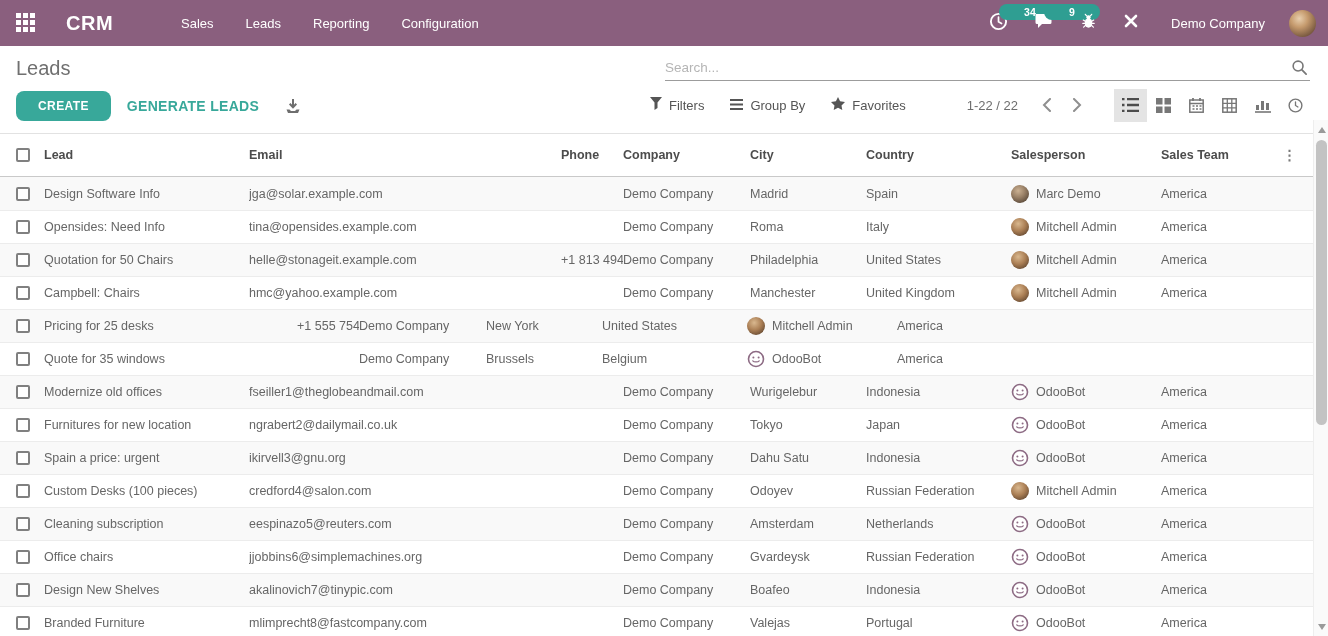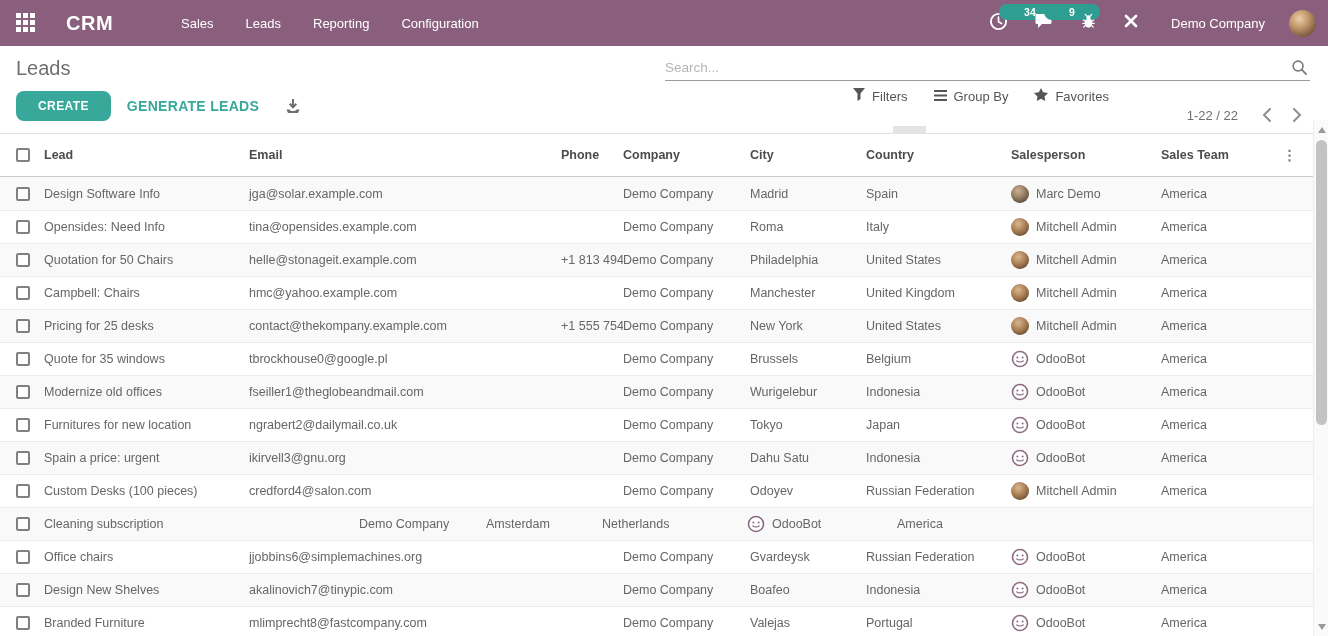--- a/index.html
+++ b/index.html
@@ -38,21 +38,21 @@
   .btn-row { position:absolute; left:16px; top:45px; display:flex; align-items:center; }
   .btn-create { background:var(--c-accent,#38a89a); color:#fff; border:none; font-weight:bold;
     font-size:12px; padding:8px 22px; border-radius:8px; letter-spacing:.4px; cursor:pointer;
     font-family:"Liberation Sans",sans-serif; }
   .btn-generate { background:none; border:none; color:var(--c-accent,#38a89a); font-weight:bold;
     font-size:14px; margin-left:16px; letter-spacing:.3px; cursor:pointer;
     font-family:"Liberation Sans",sans-serif; }
   .dl-icon { margin-left:26px; cursor:pointer; display:flex; }
 
   .cp-right { position:absolute; left:650px; right:16px; top:42px; height:34px;
-    display:flex; align-items:center;flex-direction:column; }
+    display:flex; align-items:center; }
   .fgf { display:flex; align-items:center; gap:26px; }
   .fgf-item { display:flex; align-items:center; gap:7px; font-size:13px; color:#555; cursor:pointer; }
   .pager { margin-left:auto; display:flex; align-items:center; }
   .pager-range { font-size:13px; color:#6e6e6e; margin-right:14px; }
   .pg-btn { background:none; border:none; padding:4px 10px; cursor:pointer; display:flex; }
   .switcher { display:flex; align-items:center; margin-left:22px; }
   .sw-btn { width:33px; height:33px; display:flex; align-items:center; justify-content:center;
     background:none; border:none; cursor:pointer; }
   .sw-btn.active { background:#e4e4e4; }
 
@@ -349,37 +349,35 @@
       <span class="avatar photo-admin"></span>
       <span>Mitchell Admin</span>
     </div>
     <div class="cell col-team">America</div>
   </div>
         <div class="trow">
     <div class="col-cb">
             <span class="cb"></span>
           </div>
     <div class="cell col-lead">Pricing for 25 desks</div>
-    <div class="cell col-email">contact@thekompany.example.com</div>
     <div class="cell col-phone">+1 555 754 3010</div>
     <div class="cell col-company">Demo Company</div>
     <div class="cell col-city">New York</div>
     <div class="cell col-country">United States</div>
     <div class="cell col-sales">
       <span class="avatar photo-admin"></span>
       <span>Mitchell Admin</span>
     </div>
     <div class="cell col-team">America</div>
   </div>
         <div class="trow">
     <div class="col-cb">
             <span class="cb"></span>
           </div>
     <div class="cell col-lead">Quote for 35 windows</div>
-    <div class="cell col-email">tbrockhouse0@google.pl</div>
     <div class="cell col-phone"></div>
     <div class="cell col-company">Demo Company</div>
     <div class="cell col-city">Brussels</div>
     <div class="cell col-country">Belgium</div>
     <div class="cell col-sales">
       <span class="avatar bot">
               <svg viewBox="0 0 18 18" width="18" height="18">
                 <circle cx="9" cy="9" r="7.5" fill="#fff" stroke="#8d6b84" stroke-width="1.6"></circle>
                 <circle cx="6.4" cy="7.4" r="1" fill="#8d6b84"></circle>
                 <circle cx="11.6" cy="7.4" r="1" fill="#8d6b84"></circle>
@@ -473,20 +471,21 @@
       <span class="avatar photo-admin"></span>
       <span>Mitchell Admin</span>
     </div>
     <div class="cell col-team">America</div>
   </div>
         <div class="trow">
     <div class="col-cb">
             <span class="cb"></span>
           </div>
     <div class="cell col-lead">Cleaning subscription</div>
+    <div class="cell col-email">eespinazo5@reuters.com</div>
     <div class="cell col-phone"></div>
     <div class="cell col-company">Demo Company</div>
     <div class="cell col-city">Amsterdam</div>
     <div class="cell col-country">Netherlands</div>
     <div class="cell col-sales">
       <span class="avatar bot">
               <svg viewBox="0 0 18 18" width="18" height="18">
                 <circle cx="9" cy="9" r="7.5" fill="#fff" stroke="#8d6b84" stroke-width="1.6"></circle>
                 <circle cx="6.4" cy="7.4" r="1" fill="#8d6b84"></circle>
                 <circle cx="11.6" cy="7.4" r="1" fill="#8d6b84"></circle>

